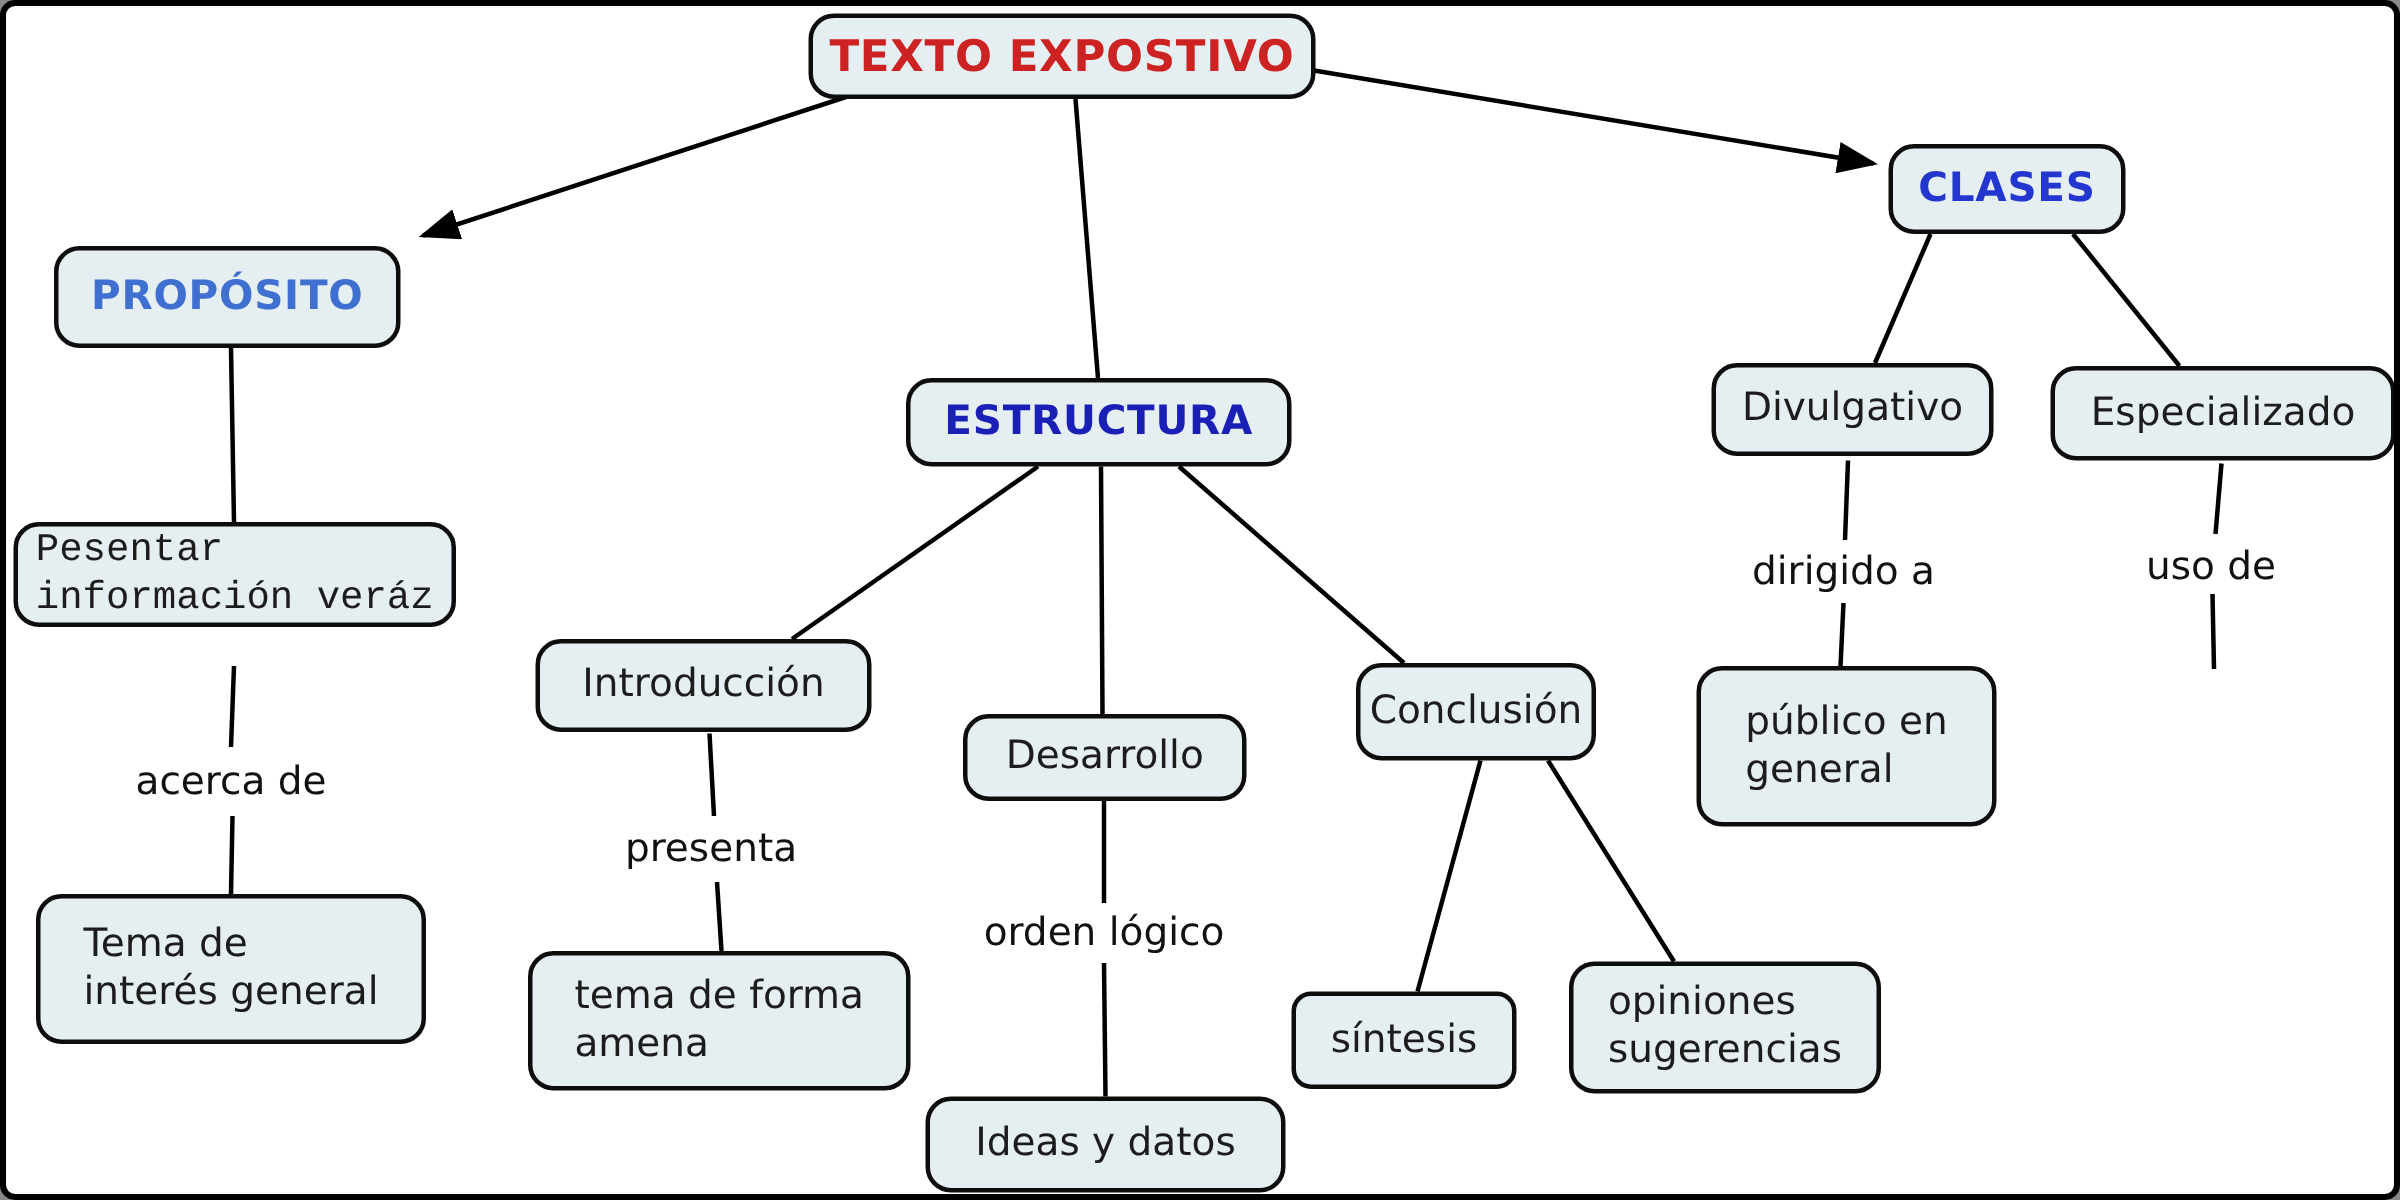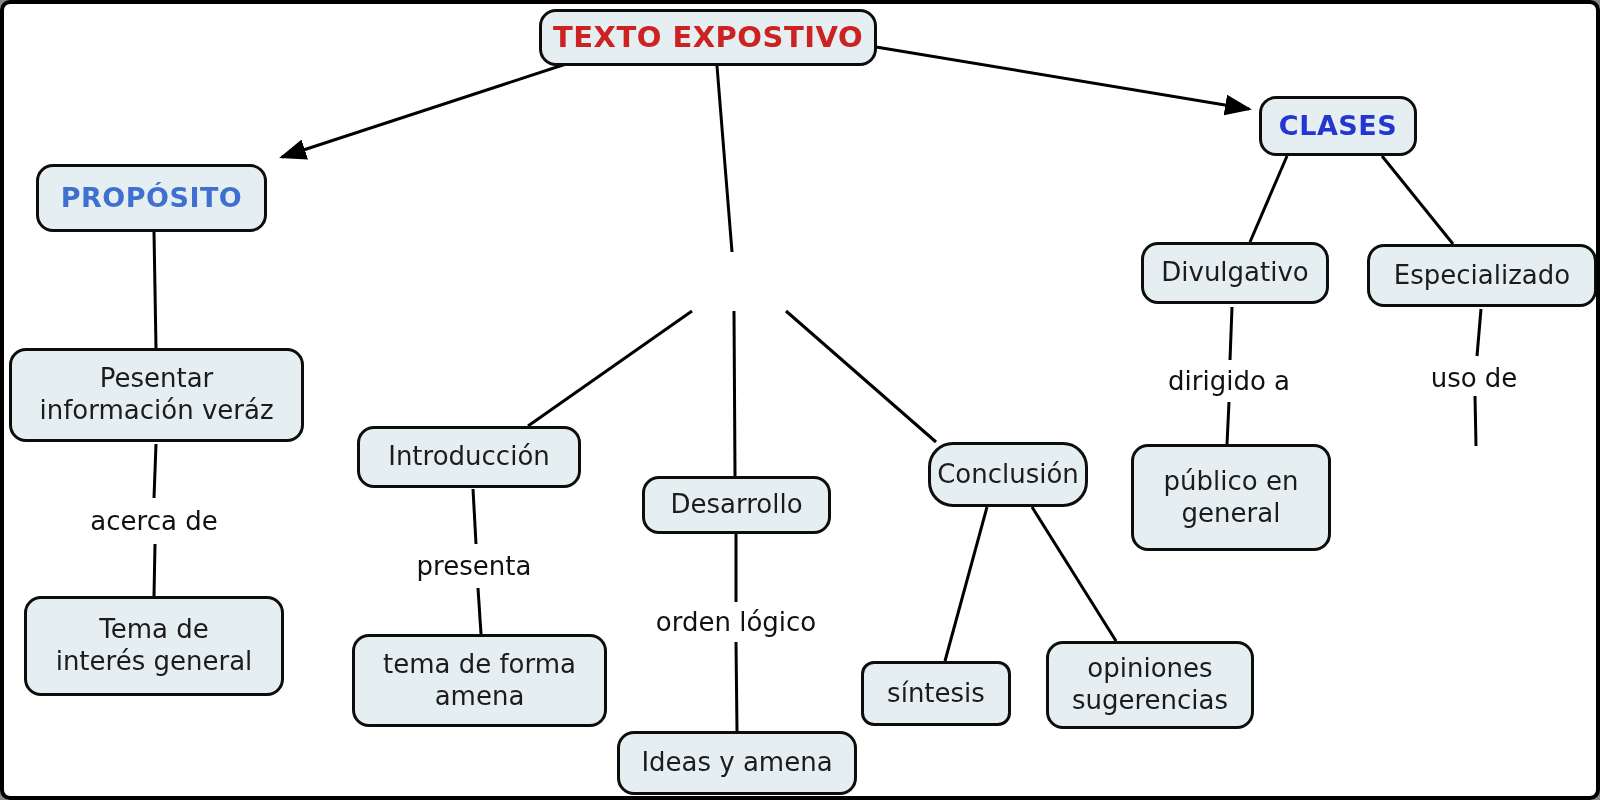--- a/index.html
+++ b/index.html
@@ -8,21 +8,21 @@
     background:#ffffff; box-sizing:border-box;
     border:4px solid #000; border-radius:10px; overflow:hidden;
     font-family:"DejaVu Sans","Liberation Sans",sans-serif;
   }
   #edges { position:absolute; left:0; top:0; width:1600px; height:800px; }
   #edges line { stroke:#000; stroke-width:3; }
   .node {
     position:absolute; box-sizing:border-box;
     background:#e5eff1; border:3px solid #0d0d0d; border-radius:17px;
     display:flex; align-items:center; justify-content:center;
-    text-align:center; font-size:26px; color:#1c1c1c;
+    text-align:left; font-size:26px; color:#1c1c1c;
     white-space:pre-line; line-height:1.22; padding:0 6px;
   }
   .node.head { font-weight:bold; letter-spacing:0.5px; }
   .node.title-node { font-size:29px; color:#cc2222; border-width:3px; }
   .node.blue-royal { color:#3f6fd1; font-size:27px; }
   .node.blue-dark  { color:#1a1fb5; font-size:27px; }
   .node.blue-mid   { color:#2336cf; font-size:27px; }
   .edge-label {
     position:absolute; transform:translate(-50%,-50%);
     font-size:26px; color:#111; white-space:nowrap;
@@ -59,39 +59,40 @@
     <line x1="1228" y1="303" x2="1226" y2="356"></line>
     <line x1="1225" y1="398" x2="1223" y2="440"></line>
     <line x1="1477" y1="305" x2="1473" y2="352"></line>
     <line x1="1471" y1="392" x2="1472" y2="442"></line>
   </svg>
 
   <div class="node head title-node" style="left:535px; top:5px; width:338px; height:57px;">TEXTO EXPOSTIVO</div>
 
   <div class="node head blue-royal" style="left:32px; top:160px; width:231px; height:68px;">PROPÓSITO</div>
 
+  <div class="node head blue-dark" style="left:600px; top:248px; width:257px; height:59px;">ESTRUCTURA</div>
 
   <div class="node head blue-mid" style="left:1255px; top:92px; width:158px; height:60px;">CLASES</div>
 
-  <div class="node" style="left:5px; top:344px; width:295px; height:94px;">Pesentar
+  <div class="node" style="left:5px; top:344px; width:295px; height:70px;font-family:Liberation Mono, monospace;">Pesentar
 información veráz</div>
 
   <div class="node" style="left:20px; top:592px; width:260px; height:100px;">Tema de
 interés general</div>
 
   <div class="node" style="left:353px; top:422px; width:224px; height:62px;">Introducción</div>
 
   <div class="node" style="left:348px; top:630px; width:255px; height:93px;">tema de forma
 amena</div>
 
   <div class="node" style="left:638px; top:472px; width:189px; height:58px;">Desarrollo</div>
 
-  <div class="node" style="left:613px; top:727px; width:240px; height:64px;">Ideas y amena</div>
+  <div class="node" style="left:613px; top:727px; width:240px; height:64px;">Ideas y datos</div>
 
-  <div class="node" style="left:924px; top:438px; width:160px; height:65px;border-radius:25px;">Conclusión</div>
+  <div class="node" style="left:900px; top:438px; width:160px; height:65px;">Conclusión</div>
 
   <div class="node" style="left:857px; top:657px; width:150px; height:65px;border-radius:13px;">síntesis</div>
 
   <div class="node" style="left:1042px; top:637px; width:208px; height:88px;">opiniones
 sugerencias</div>
 
   <div class="node" style="left:1137px; top:238px; width:188px; height:62px;">Divulgativo</div>
 
   <div class="node" style="left:1363px; top:240px; width:230px; height:63px;">Especializado</div>
 

